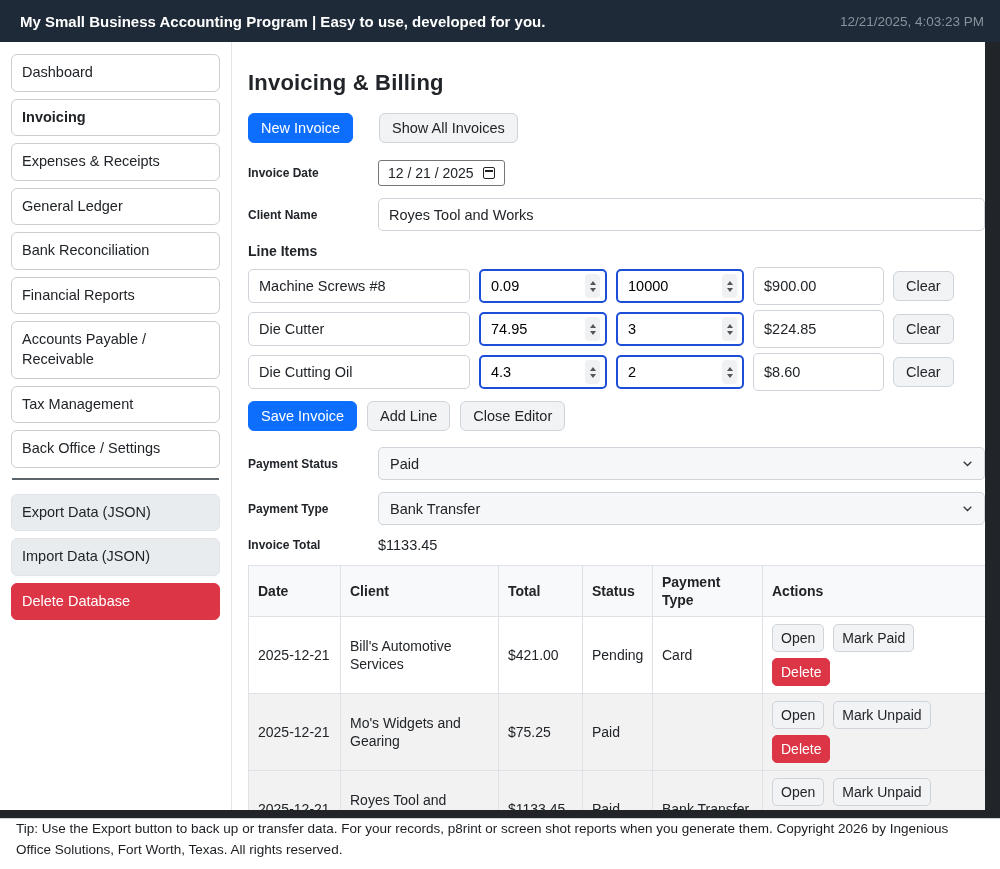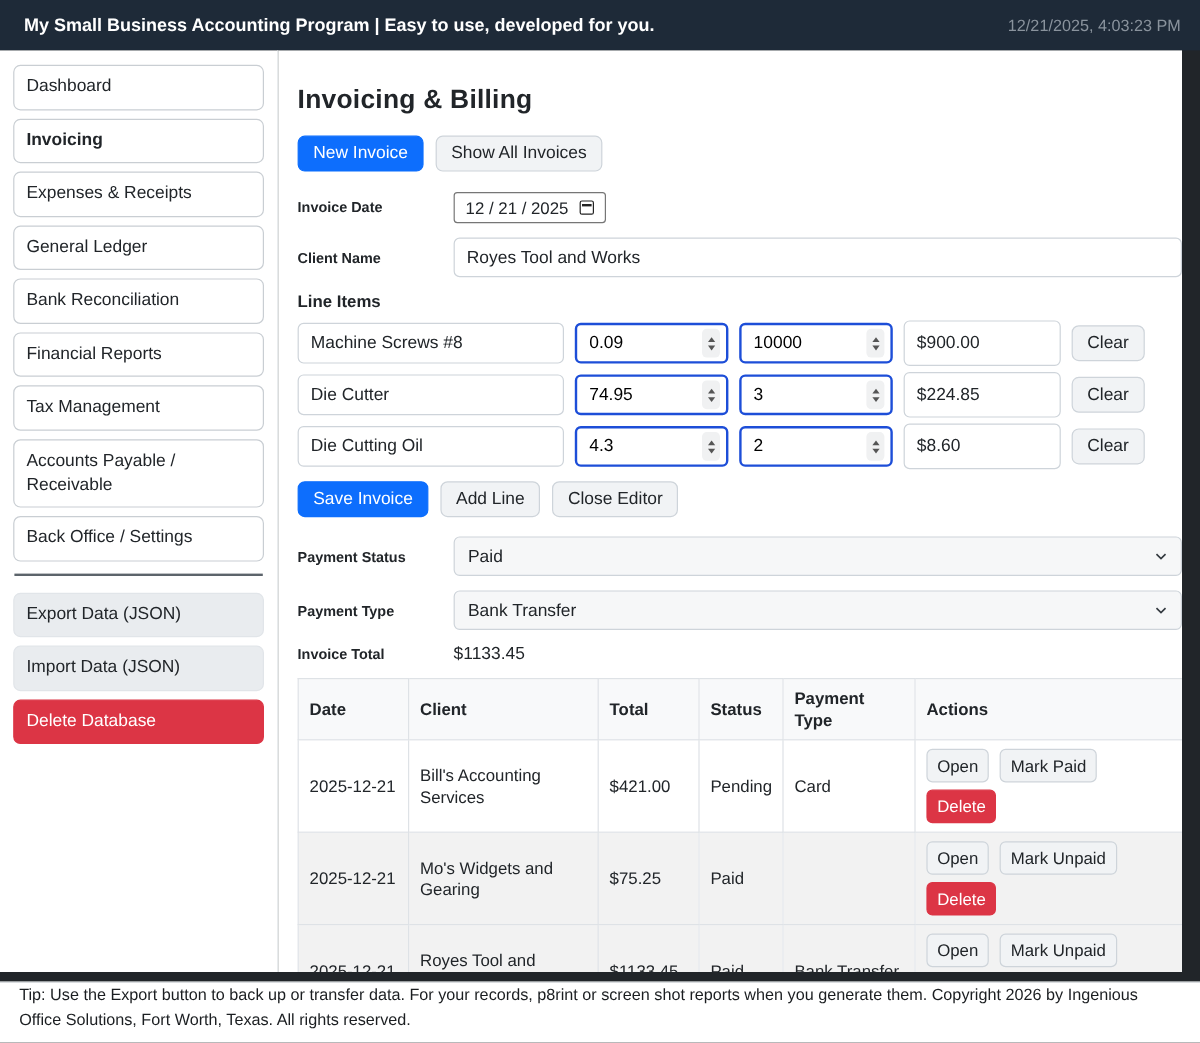--- a/index.html
+++ b/index.html
@@ -22,21 +22,21 @@
   .side-btn.danger{background:var(--danger,#dc3545);border-color:var(--danger,#dc3545);color:#fff}
   .side-sep{border:none;border-top:2px solid #5c646b;margin:10px 1px 14px}
 
   
   .main{width:753px;flex:none;background:#fff;padding:28px 0 0 16px;overflow:hidden}
   h1{font-size:22px;font-weight:700;margin-bottom:17px;letter-spacing:.2px}
   .btn{display:inline-block;border:1px solid #ced4da;background:#f1f3f5;color:#212529;border-radius:6px;padding:6px 12px;font-size:14.5px}
   .btn.primary{background:var(--primary,#0d6efd);border-color:var(--primary,#0d6efd);color:#fff}
   .btn.danger{background:var(--danger,#dc3545);border-color:var(--danger,#dc3545);color:#fff}
   .btn.sm{padding:5px 8px;font-size:14px;border-radius:5px}
-  .toolbar{display:flex;gap:10px;margin-bottom:17px}
+  .toolbar{display:flex;gap:26px;margin-bottom:17px}
 
   .form-row{display:flex;align-items:center;margin-bottom:12px}
   .form-row>label{width:130px;flex:none;font-weight:700;font-size:12px}
   .date-box{display:inline-flex;align-items:center;gap:9px;border:1px solid #767676;border-radius:3px;padding:4px 9px;font-size:14px;background:#fff}
   .cal-icon{width:12px;height:12px;border:1.4px solid #222;border-radius:2px;position:relative;display:inline-block}
   .cal-icon::before{content:"";position:absolute;left:1px;right:1px;top:1.5px;height:2.5px;background:#222}
   .text-input{border:1px solid #ced4da;border-radius:5px;padding:6px 10px;font:inherit;font-size:14.5px;height:33px;background:#fff;color:#212529;outline:none}
   .grow{flex:1;min-width:0}
 
   .section-label{font-weight:700;font-size:14px;margin:4px 0 8px}
@@ -97,25 +97,25 @@
 
         <button class="side-btn">
           <span>Bank Reconciliation</span>
         </button>
 
         <button class="side-btn">
           <span>Financial Reports</span>
         </button>
 
         <button class="side-btn">
+          <span>Accounts Payable / Receivable</span>
+        </button>
+
+        <button class="side-btn">
           <span>Tax Management</span>
-        </button>
-
-        <button class="side-btn">
-          <span>Accounts Payable / Receivable</span>
         </button>
 
         <button class="side-btn">
           <span>Back Office / Settings</span>
         </button>
       </div>
     <hr class="side-sep">
     <div>
 
         <button class="side-btn muted">
@@ -265,21 +265,21 @@
           <th>Total</th>
           <th>Status</th>
           <th>Payment Type</th>
           <th>Actions</th>
         </tr>
       </thead>
       <tbody>
 
           <tr>
             <td>2025-12-21</td>
-            <td>Bill's Accounting Services</td>
+            <td>Bill's Automotive Services</td>
             <td>$421.00</td>
             <td>Pending</td>
             <td>Card</td>
             <td>
               <div class="actions">
 
                   <button class="btn sm">Open</button>
 
                   <button class="btn sm">Mark Paid</button>
 

